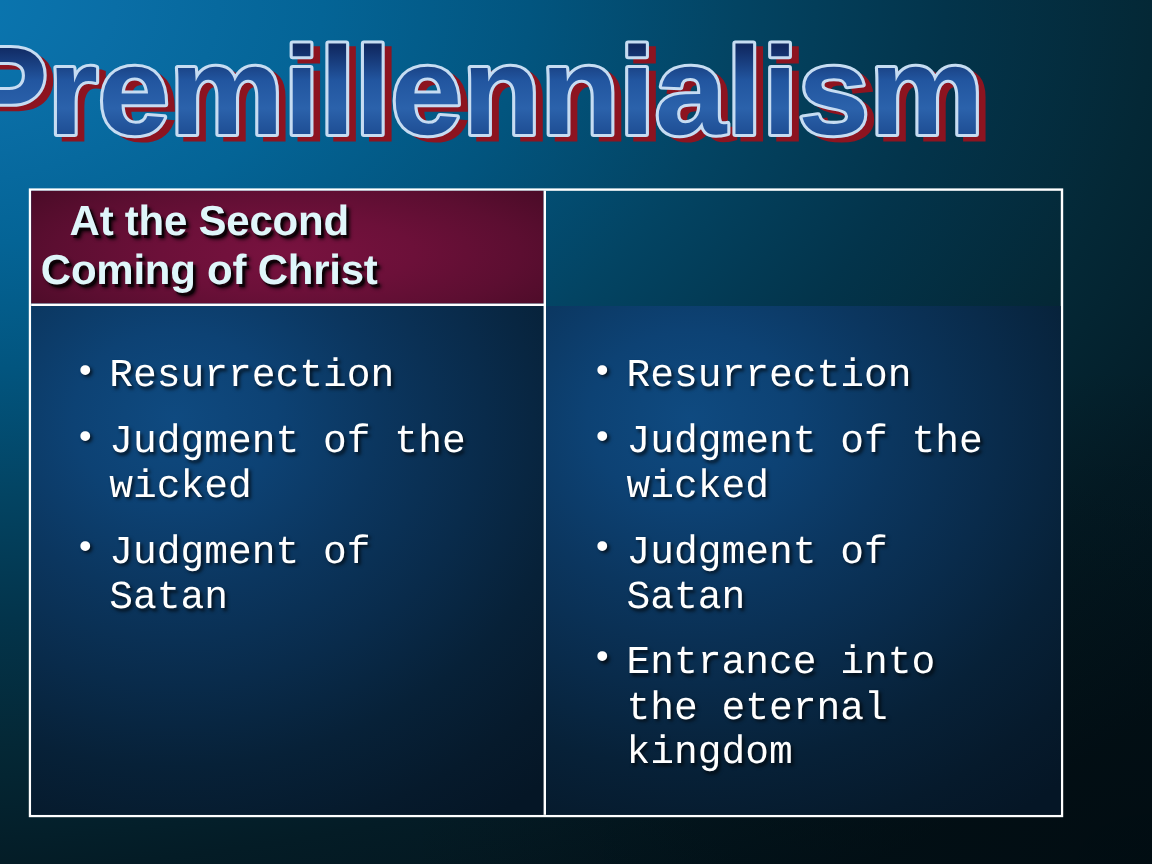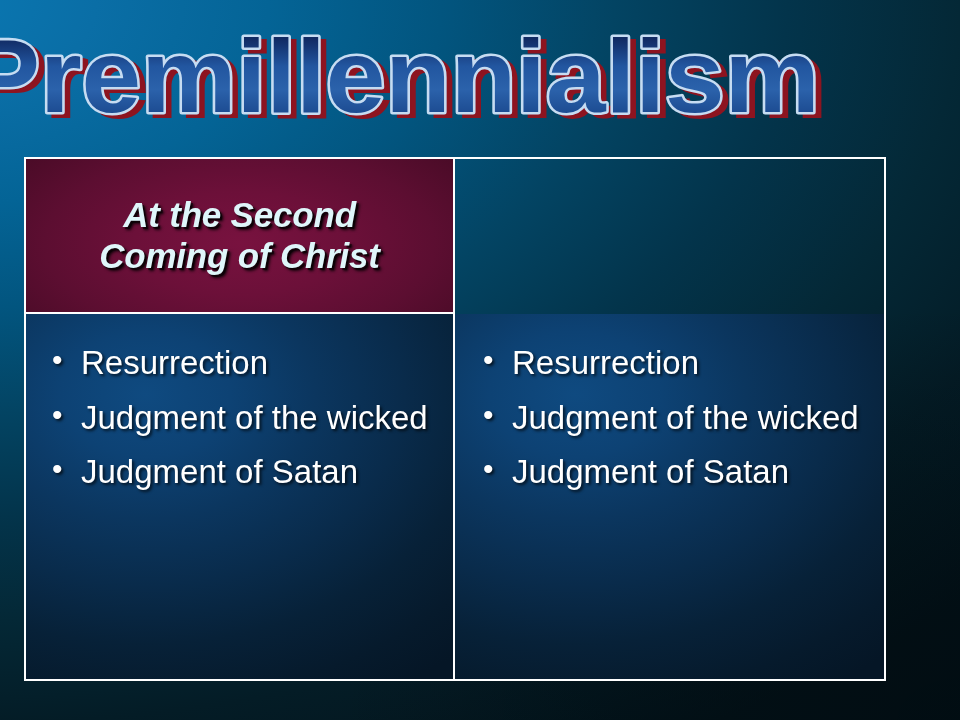--- a/index.html
+++ b/index.html
@@ -80,22 +80,20 @@
     background:
       radial-gradient(ellipse 95% 130% at 50% 55%,
         #78123f 0%,
         #6c1039 26%,
         #5c0e31 48%,
         #4a0b27 68%,
         #3a081e 86%,
         #2d0617 100%);
     display: flex;
     align-items: center;
-    justify-content: center;
-    font-style: italic;
   }
 
   .header-text {
     color: #dff6fa;
     font-size: 35px;
     font-weight: bold;
     line-height: 1.16;
     text-align: center;
     letter-spacing: -0.2px;
     text-shadow: 3px 3px 3px rgba(0,0,0,0.85),
@@ -112,22 +110,23 @@
         #0b365f 36%,
         #092b4b 55%,
         #072138 72%,
         #061a2c 88%,
         #051626 100%);
     padding: 22px 10px 14px 14px;
   }
 
   ul.bullets {
     list-style: none;
-    margin: 8px;
+    margin: 18px;
     padding: 0;
+    font-family: Liberation Mono, monospace;
   }
   ul.bullets li {
     position: relative;
     color: #ffffff;
     font-size: 33px;
     line-height: 1.14;
     padding-left: 33px;
     margin-bottom: 17px;
     text-shadow: 2px 2px 3px rgba(0,0,0,0.7);
   }
@@ -185,18 +184,19 @@
           <li>Resurrection</li>
           <li>Judgment of the wicked</li>
           <li>Judgment of Satan</li>
         </ul>
       </div>
       <div class="cell col-right">
         <ul class="bullets">
           <li>Resurrection</li>
           <li>Judgment of the wicked</li>
           <li>Judgment of Satan</li>
+          <li>Entrance into the eternal kingdom</li>
         </ul>
       </div>
     </div>
 
   </div>
 </div>
 
 </body></html>

